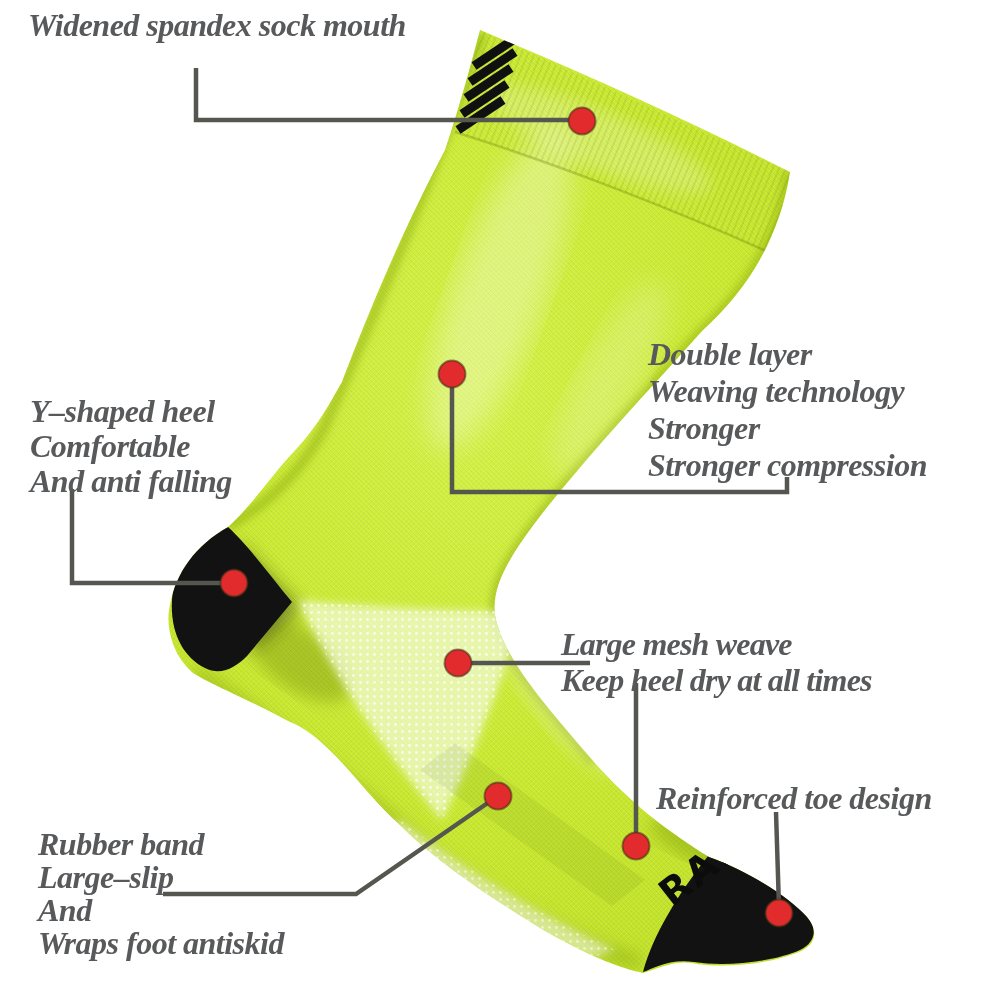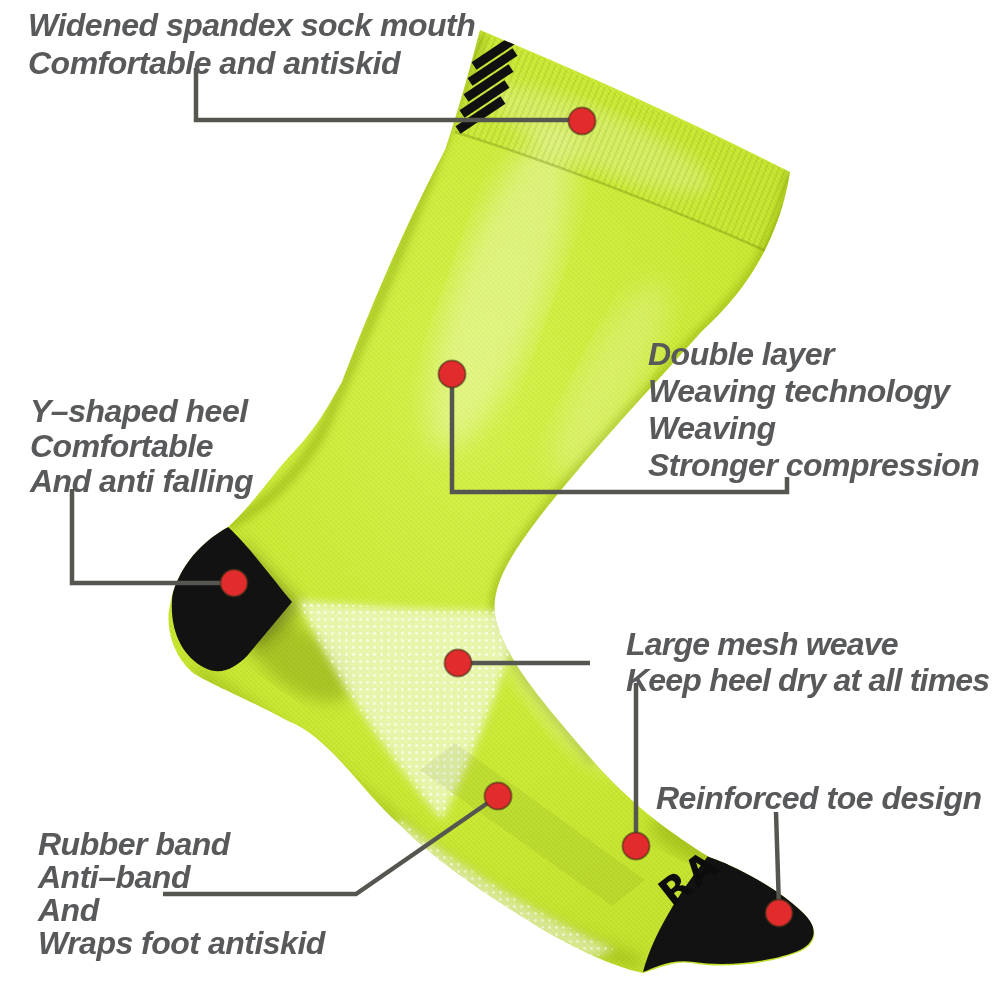--- a/index.html
+++ b/index.html
@@ -7,33 +7,33 @@
     position:relative;
     width:1000px;height:1000px;
     background:#ffffff;
     overflow:hidden;
     font-family:"Liberation Sans", sans-serif;
   }
   .stage svg{position:absolute;left:0;top:0;}
   .label{
     position:absolute;
     color:#58595b;
-    font-family:Liberation Sans, sans-serif;
+    font-family:Liberation Serif, serif;
     font-weight:bold;
     font-style:italic;
     font-size:32px;
     letter-spacing:-0.5px;
     line-height:37px;
     white-space:nowrap;
   }
   .label.tight{line-height:33px;}
   #c-sock-mouth{left:28px;top:6px;line-height:38px;}
   #c-heel{left:30px;top:374px;line-height:35px;margin-top:20px;}
   #c-double-layer{left:648px;top:336px;line-height:37px;}
-  #c-mesh{left:626px;top:626px;line-height:36px;letter-spacing:-0.8px;}
+  #c-mesh{left:561px;top:626px;line-height:36px;letter-spacing:-0.8px;}
   #c-toe{left:656px;top:780px;}
   #c-rubber{left:30px;top:828px;margin-left:8px;}
 </style>
 </head>
 <body>
 
 <div class="stage">
 
   <svg width="1000" height="1000" viewBox="0 0 1000 1000">
     <defs>
@@ -175,45 +175,44 @@
       <circle cx="234" cy="583" r="13.5"></circle>
       <circle cx="458" cy="663" r="13.5"></circle>
       <circle cx="498" cy="796" r="13.5"></circle>
       <circle cx="636" cy="846" r="13.5"></circle>
       <circle cx="779" cy="913" r="13.5"></circle>
     </g>
   </svg>
 
   <div class="label" id="c-sock-mouth">
     <div>Widened spandex sock mouth</div>
-    <div>Comfortable and antiskid</div>
   </div>
 
   <div class="label" id="c-heel">
     <div>Y–shaped heel</div>
     <div>Comfortable</div>
     <div>And anti falling</div>
   </div>
 
   <div class="label" id="c-double-layer">
     <div>Double layer</div>
     <div>Weaving technology</div>
-    <div>Weaving</div>
+    <div>Stronger</div>
     <div>Stronger compression</div>
   </div>
 
   <div class="label" id="c-mesh">
     <div>Large mesh weave</div>
     <div>Keep heel dry at all times</div>
   </div>
 
   <div class="label" id="c-toe">
     <div>Reinforced toe design</div>
   </div>
 
   <div class="label tight" id="c-rubber">
     <div>Rubber band</div>
-    <div>Anti–band</div>
+    <div>Large–slip</div>
     <div>And</div>
     <div>Wraps foot antiskid</div>
   </div>
 
 </div>
 
 </body></html>

